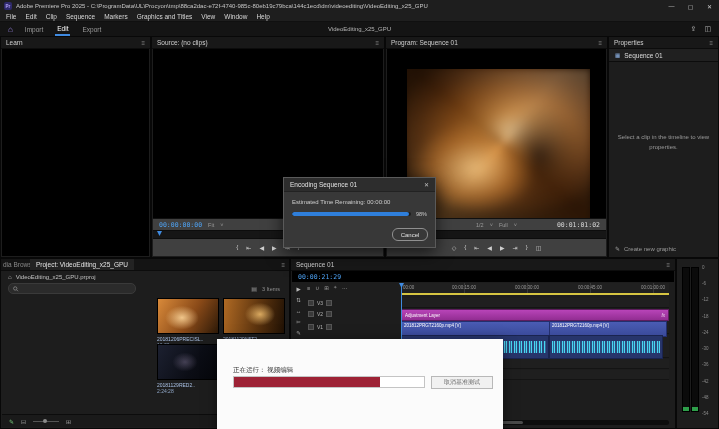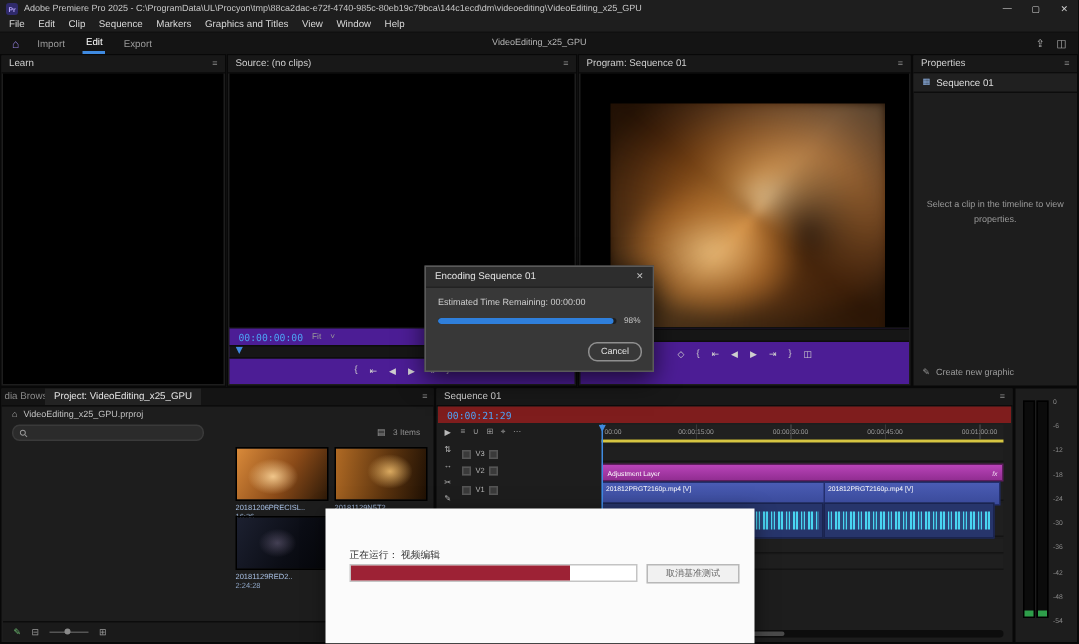--- a/index.html
+++ b/index.html
@@ -29,21 +29,21 @@
   .wscenter{position:absolute;left:50%;transform:translateX(-50%);font-size:6px;color:#b5b5b5;}
   .wsright{margin-left:auto;display:flex;gap:8px;font-size:7px;color:#b5b5b5;}
 
   
   .panel{background:#1d1d1d;border:1px solid #080808;}
   .phead{height:11px;background:#181818;display:flex;align-items:center;padding:0 5px;font-size:6.5px;color:#cfcfcf;gap:4px;border-bottom:1px solid #0c0c0c;}
   .pmenu{margin-left:auto;color:#8a8a8a;font-size:6px;}
   .pbody-black{position:absolute;left:1px;right:1px;top:12px;background:#000;}
 
   
-  .moncontrols{position:absolute;left:1px;right:1px;bottom:1px;height:37px;background:#4c1d95;border-top:1px solid #101010;}
+  .moncontrols{position:absolute;left:1px;right:1px;bottom:1px;height:37px;background:#404040;border-top:1px solid #101010;}
   .tcrow{display:flex;align-items:center;height:11px;padding:0 6px;gap:6px;font-size:6px;color:#9a9a9a;}
   .tcblue{color:#4ea3f5;font-size:6.5px;}
   .tcwhite{color:#d8d8d8;font-size:6.5px;}
   .tcgrey{color:#8a8a8a;font-size:6.5px;}
   .ddl{color:#9a9a9a;font-size:5.5px;}
   .scrub{position:relative;height:7px;background:#161616;border-top:1px solid #0d0d0d;border-bottom:1px solid #0d0d0d;}
   .scrub .ph{position:absolute;top:0;width:5px;height:5px;background:#3f8ae0;clip-path:polygon(0 0,100% 0,50% 100%);}
   .transport{display:flex;align-items:center;justify-content:center;gap:8px;height:16px;font-size:6px;color:#cfcfcf;}
 
   
@@ -73,21 +73,21 @@
   .cnt{font-size:5.5px;color:#8f8f8f;width:20px;white-space:nowrap;overflow:hidden;text-overflow:ellipsis;}
   .pitem{position:absolute;width:62px;}
   .pthumb{width:60px;height:34px;border:1px solid #000;}
   .pname{font-size:5px;color:#a9c0e4;white-space:nowrap;overflow:hidden;margin-top:2px;}
   .pmeta{font-size:5px;color:#8fa6c6;}
   .projfoot{position:absolute;left:1px;right:1px;bottom:1px;height:12px;background:#1a1a1a;border-top:1px solid #0c0c0c;display:flex;align-items:center;gap:7px;padding:0 7px;font-size:6px;color:#9a9a9a;}
   .zslider{width:26px;height:1px;background:#555;position:relative;}
   .zslider .knob{position:absolute;left:10px;top:-2px;width:4px;height:4px;border-radius:50%;background:#8a8a8a;}
 
   
-  .tl-tcrow{position:absolute;left:1px;top:12px;right:1px;height:11px;display:flex;align-items:center;padding:0 6px;background:#7f1d1d;}
+  .tl-tcrow{position:absolute;left:1px;top:12px;right:1px;height:11px;display:flex;align-items:center;padding:0 6px;background:#000000;}
   .tl-tools{position:absolute;left:2px;top:25px;width:11px;bottom:6px;display:flex;flex-direction:column;align-items:center;gap:5px;font-size:5.5px;color:#b8b8b8;padding-top:2px;}
   .tl-snap{position:absolute;left:16px;top:24px;height:9px;display:flex;gap:5px;font-size:5.5px;color:#9a9a9a;align-items:center;}
   .tl-ruler{position:absolute;left:110px;top:24px;width:268px;height:10px;background:#202020;border-bottom:1px solid #000;
     background-image:repeating-linear-gradient(90deg,#3a3a3a 0 1px,transparent 1px 63px);}
   .rl{position:absolute;top:2px;font-size:4.5px;color:#9a9a9a;transform:translateX(-50%);white-space:nowrap;}
   .rl.first{transform:none;}
   .renderbar{position:absolute;left:110px;top:34px;width:268px;height:2px;background:#d6c542;}
   .lanes{position:absolute;left:110px;top:37px;width:268px;bottom:10px;}
   .lane{position:absolute;left:0;width:100%;background:#1f1f1f;border-bottom:1px solid #141414;}
   .heads{position:absolute;left:14px;top:37px;width:95px;bottom:10px;}
@@ -209,20 +209,30 @@
       <span>Program: Sequence 01</span>
       <span class="pmenu">≡</span>
     </div>
     <div class="pbody-black" style="bottom:38px;">
       <div class="vidframe">
         <div class="vid"></div>
         <div class="vid2"></div>
       </div>
     </div>
     <div class="moncontrols">
+      <div class="tcrow">
+        <span class="tcblue mono">00:00:00:00</span>
+        <span class="sp"></span>
+        <span class="ddl">1/2</span>
+        <span class="ddl">˅</span>
+        <span class="ddl">Full</span>
+        <span class="ddl">˅</span>
+        <span class="sp"></span>
+        <span class="tcwhite mono">00:01:01:02</span>
+      </div>
       <div class="scrub">
           <span class="ph" style="left:4px;"></span>
         </div>
       <div class="transport">
         <span>◇</span>
         <span>{</span>
         <span>⇤</span>
         <span>◀</span>
         <span>▶</span>
         <span>⇥</span>

